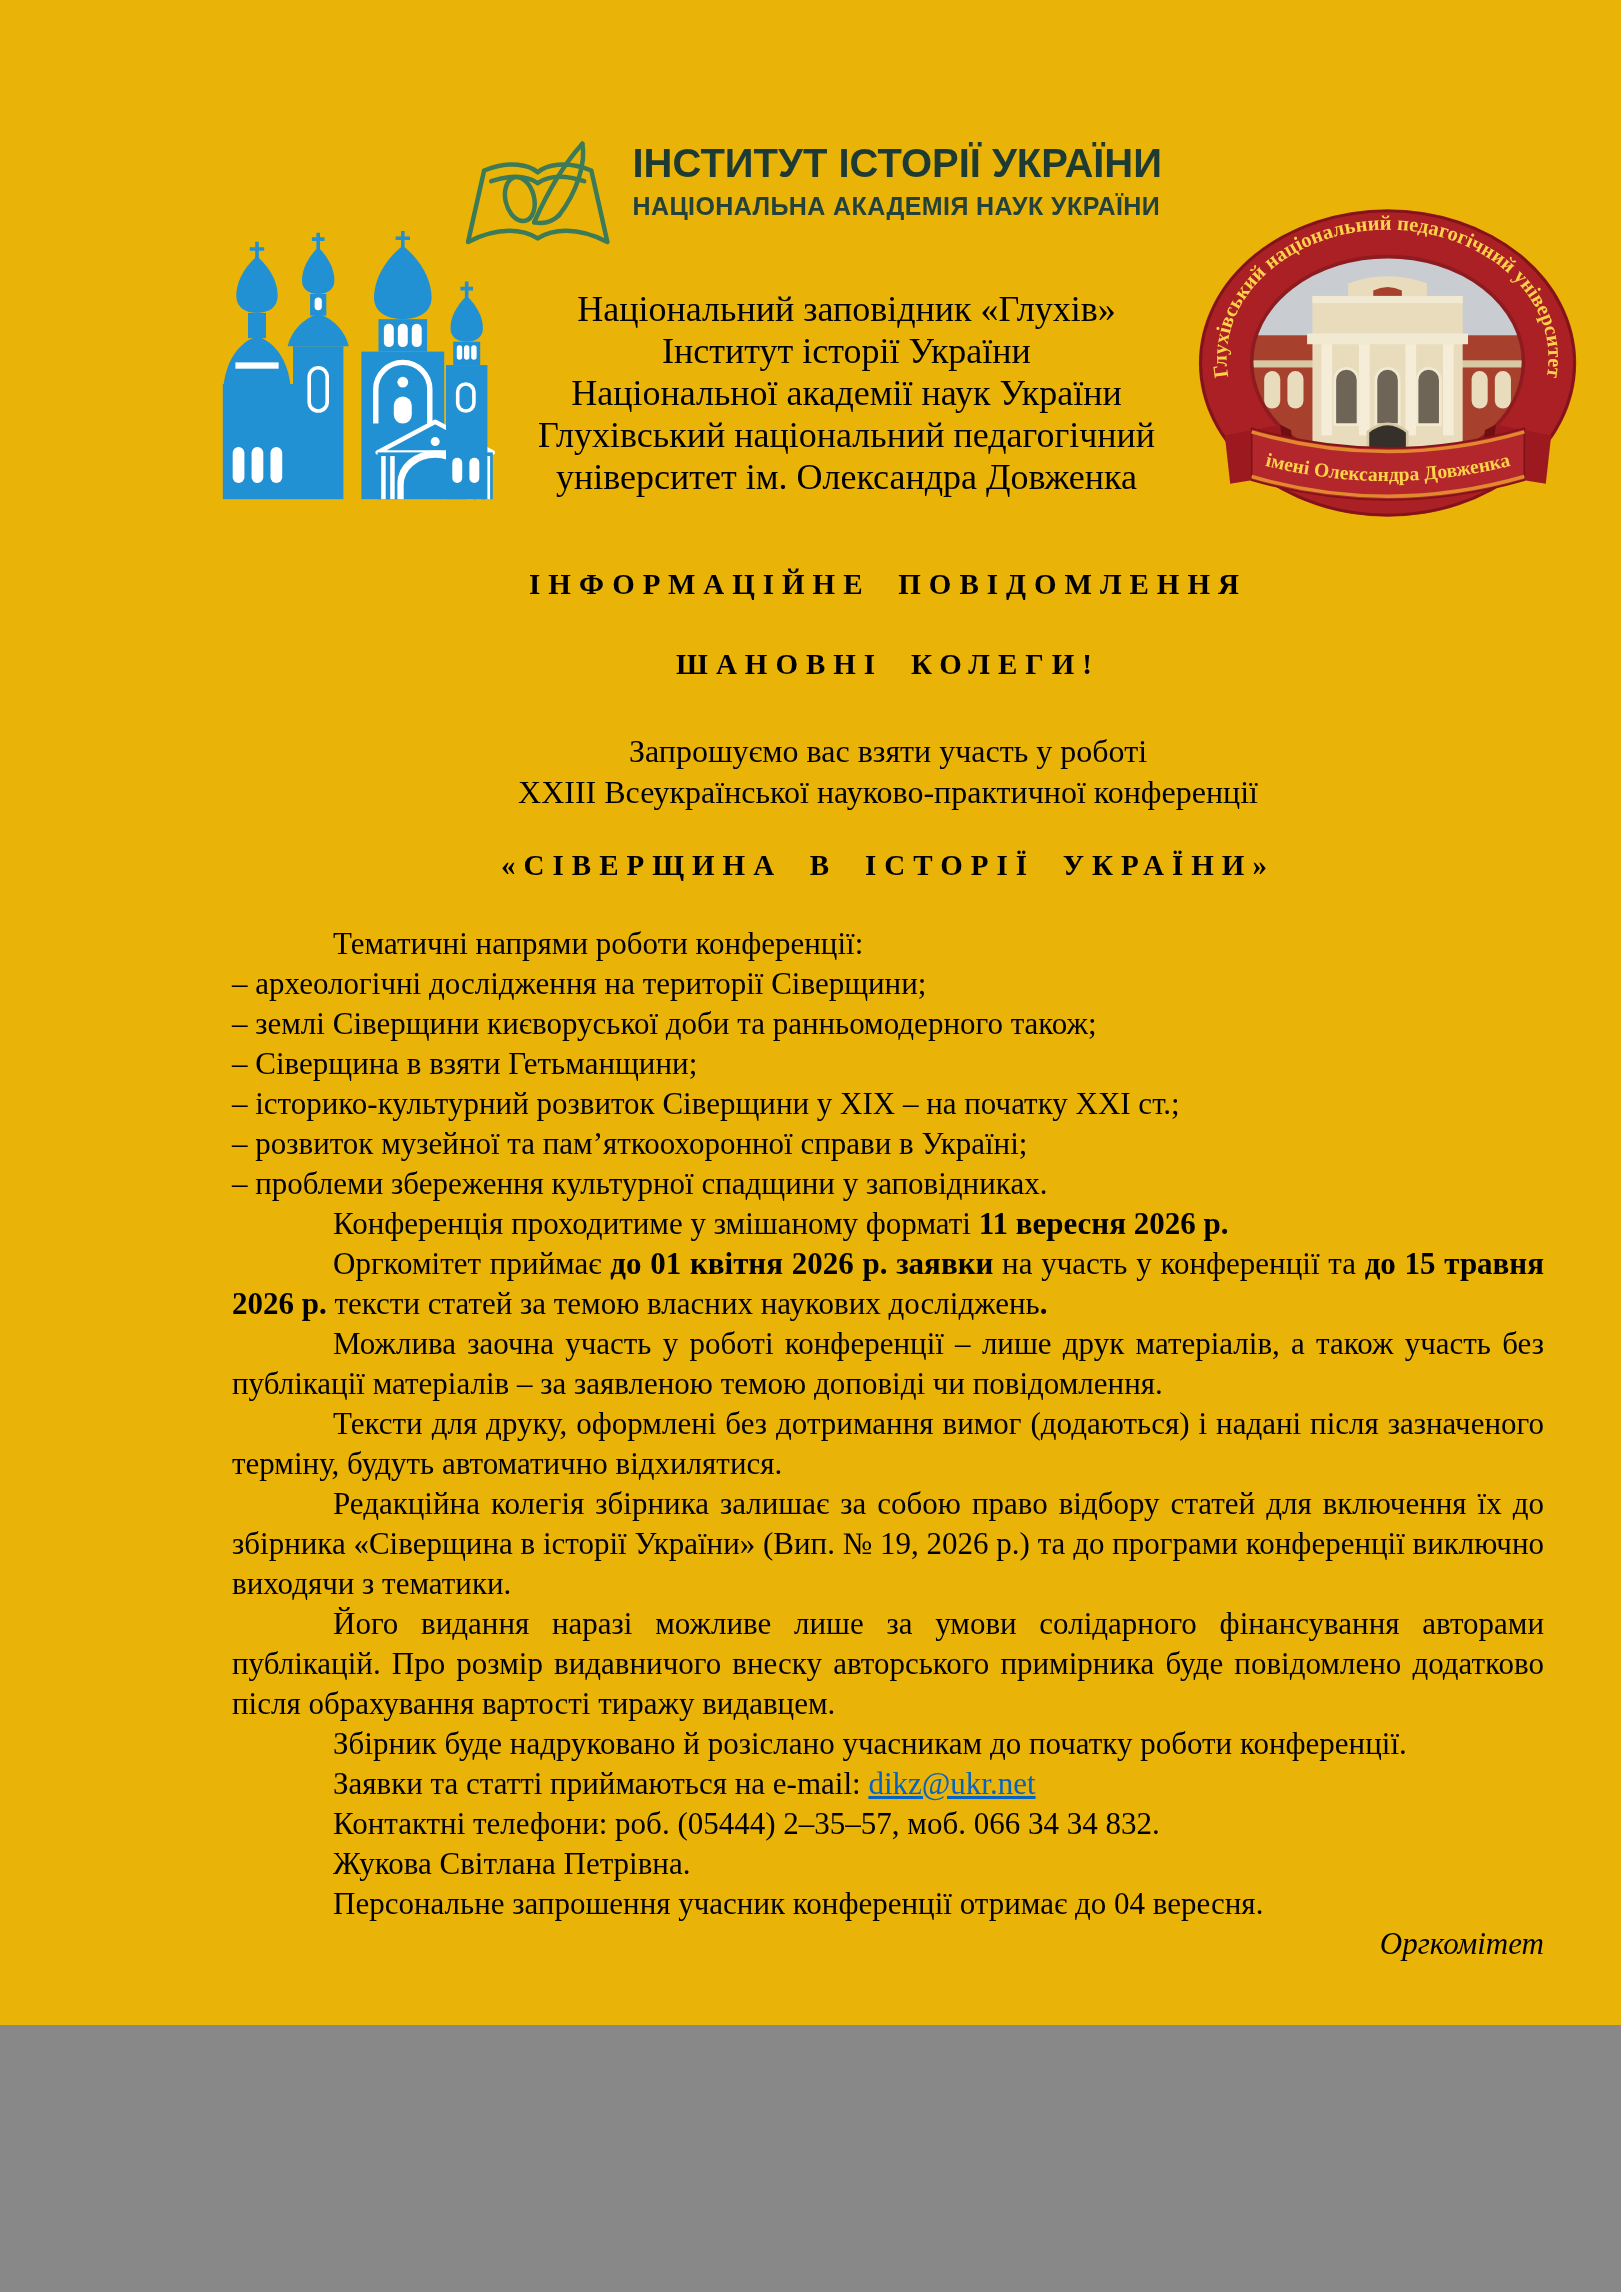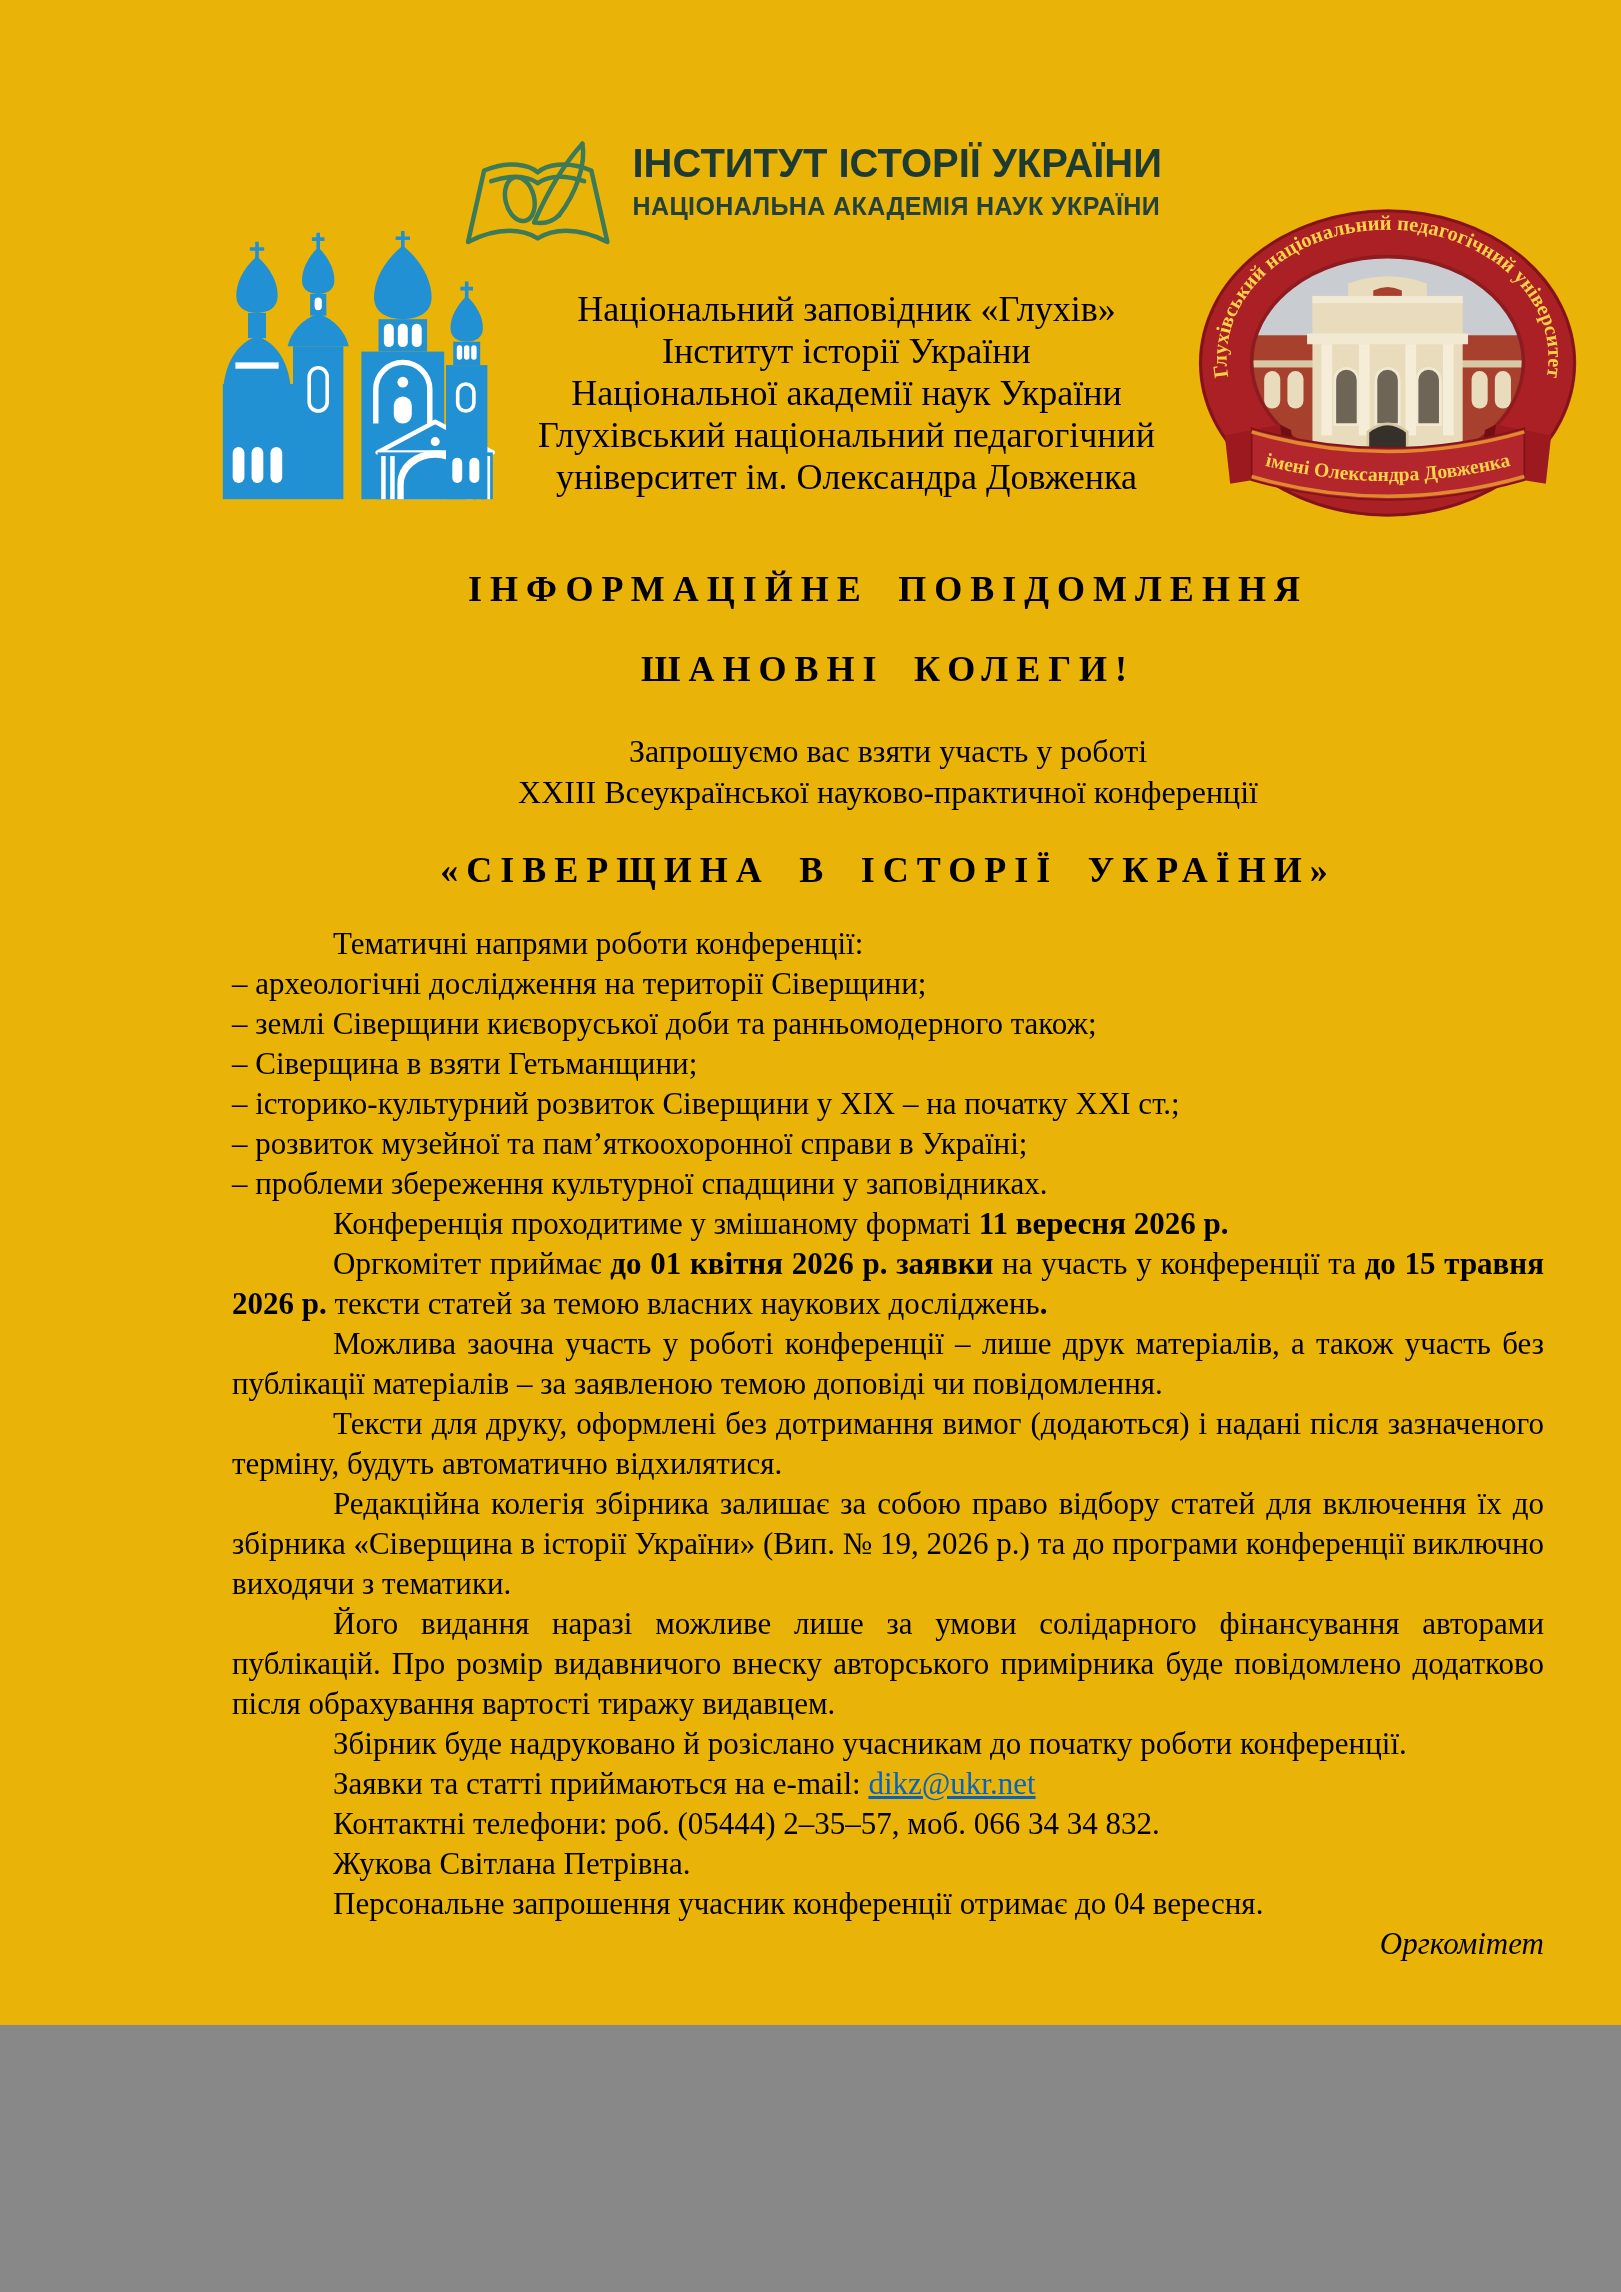--- a/index.html
+++ b/index.html
@@ -14,21 +14,21 @@
   .logo-textcol { margin-left:12.5px; padding-top:9px; font-family:"Liberation Sans", sans-serif; color:#1d3a33; }
   .logo-title { font-size:40px; font-weight:bold; line-height:1.05; letter-spacing:0; white-space:nowrap; }
   .logo-subtitle { font-size:25px; font-weight:bold; margin-top:8px; letter-spacing:0.4px; white-space:nowrap; color:#24423a; }
   
   .church { position:absolute; left:202px; top:231px; width:299px; height:279px; }
   .emblem { position:absolute; left:1198px; top:201px; width:380px; height:324px; }
   
   .organizers { position:absolute; left:475px; top:288px; width:743px; text-align:center; font-size:36px; line-height:42px; }
   
   .h-block { position:absolute; left:232px; width:1312px; text-align:center; }
-  .h-bold { font-size:36px; font-weight:bold; letter-spacing:8px; word-spacing:12.5px; }
+  .h-bold { font-size:29px; font-weight:bold; letter-spacing:8px; word-spacing:12.5px; }
   .h1 { top:568px; }
   .h2 { top:648px;text-align:center; }
   .invite { top:731px; font-size:32px; line-height:41px; }
   .h3 { top:849px; }
   
   .body-text { position:absolute; left:232px; top:924px; width:1312px; font-size:31px; line-height:40px; }
   .body-text p { margin:0; }
   .indent { text-indent:101px; }
   .just { text-align:justify; }
   .email-link { color:#0563c1; text-decoration:underline; }

